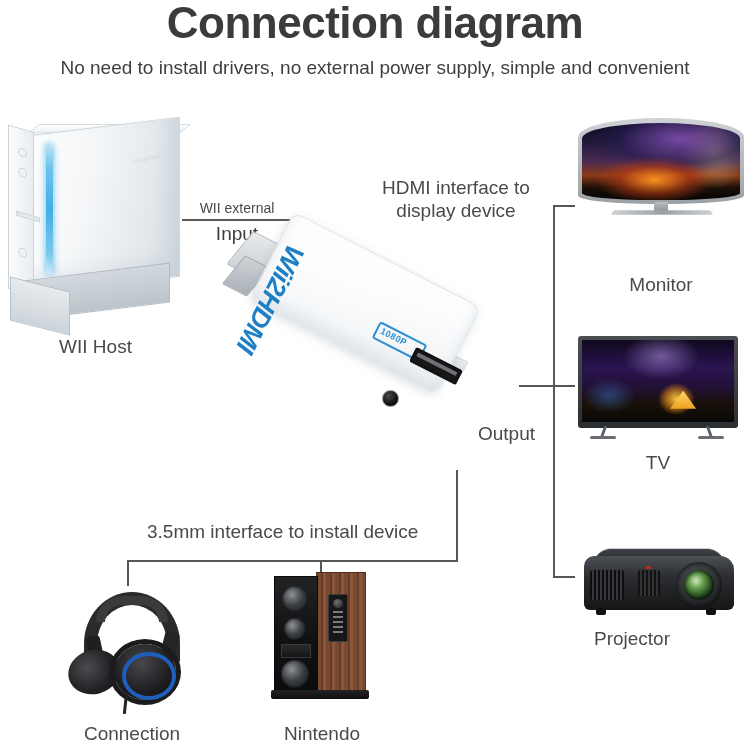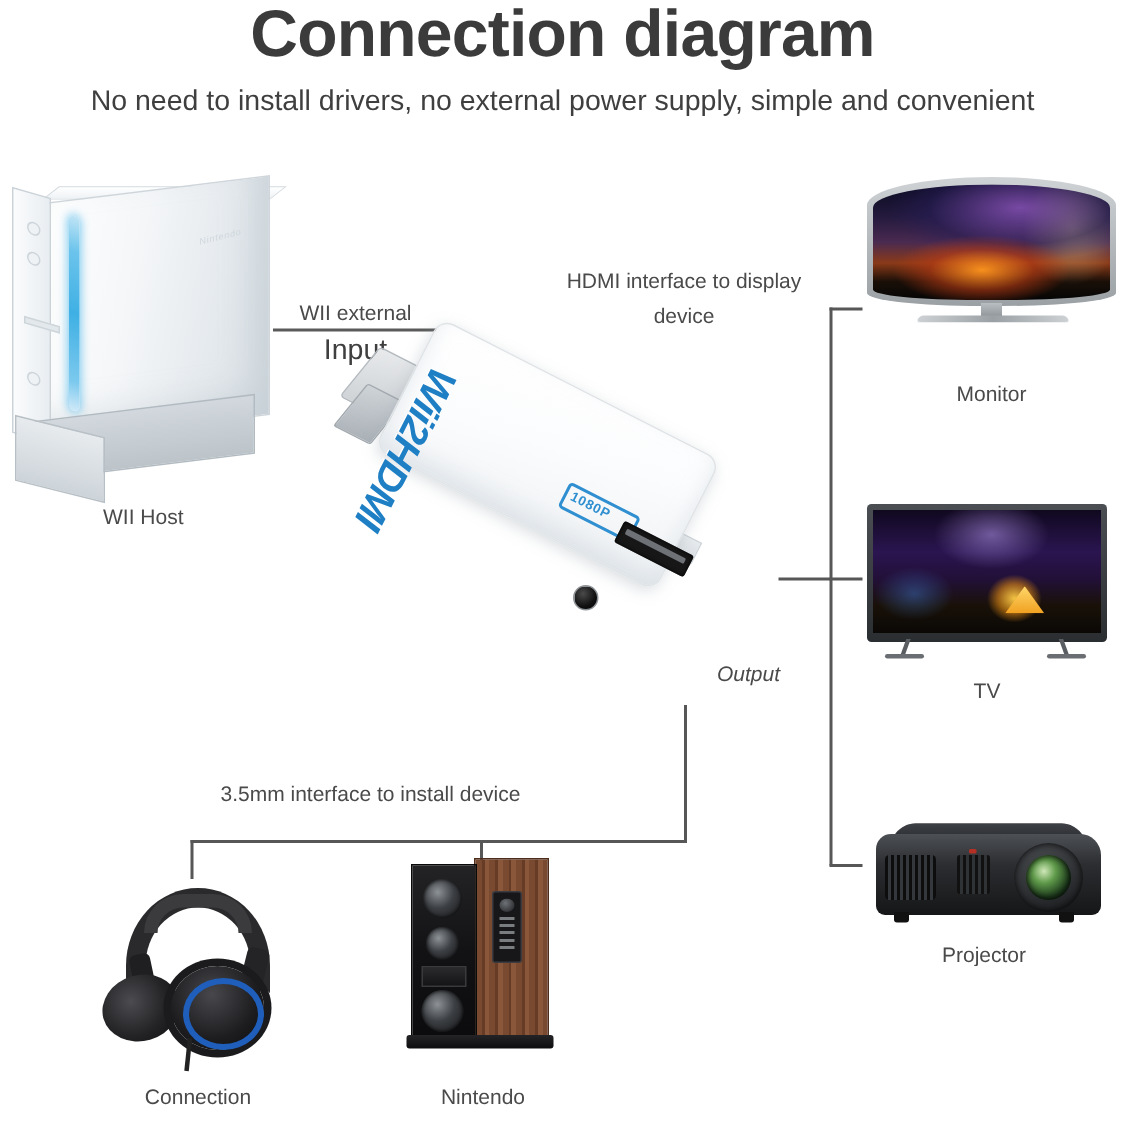--- a/index.html
+++ b/index.html
@@ -33,21 +33,21 @@
     width: 750px;
     text-align: center;
     font-size: 19px;
     color: #3f3f3f;
   }
 
   
   .caption {
     position: absolute;
     text-align: center;
-    font-size: 14px;
+    font-size: 19px;
     color: #4a4a4a;
     white-space: nowrap;
   }
 
   
   .line {
     position: absolute;
     background: #575757;
   }
   .hline { height: 1.5px; }
@@ -458,21 +458,21 @@
   <div class="adp-brand">Wii2HDMI</div>
   <div class="adp-badge">
     <span>1080P</span>
   </div>
   <div class="adp-hdmi"></div>
   <div class="adp-jack"></div>
 </div>
 
 <div class="caption" style="left:372px; top:176px; width:168px; text-align:center; line-height:23px; white-space:normal;">HDMI interface to display device</div>
 
-<div class="caption" style="left:478px; top:441px;font-style:italic;">Output</div>
+<div class="caption" style="left:478px; top:423px;">Output</div>
 
 <div class="caption" style="left:147px; top:521px;">3.5mm interface to install device</div>
 
 <div class="line vline" style="left:553px; top:205px; height:372px;"></div>
 
 <div class="line hline" style="left:553px; top:205px; width:22px;"></div>
 
 <div class="line hline" style="left:519px; top:385px; width:35px;"></div>
 
 <div class="line hline" style="left:553px; top:385px; width:22px;"></div>
@@ -484,21 +484,21 @@
 <div class="line vline" style="left:127px; top:560px; height:26px;"></div>
 <div class="line vline" style="left:320px; top:560px; height:16px;"></div>
 
 <div id="monitor">
   <div class="mon-frame">
     <div class="mon-screen"></div>
   </div>
   <div class="mon-stand-neck"></div>
   <div class="mon-stand-base"></div>
 </div>
-<div class="caption" style="left:578px; top:254px; width:166px;">Monitor</div>
+<div class="caption" style="left:578px; top:274px; width:166px;">Monitor</div>
 
 <div id="tv">
   <div class="tv-frame">
     <div class="tv-screen">
       <div class="tv-tent"></div>
     </div>
   </div>
   <div class="tv-leg l"></div>
   <div class="tv-leg r"></div>
   <div class="tv-foot l"></div>
@@ -511,21 +511,21 @@
   <div class="prj-body"></div>
   <div class="prj-vent"></div>
   <div class="prj-vent2"></div>
   <div class="prj-led"></div>
   <div class="prj-lens-ring">
     <div class="prj-lens-glass"></div>
   </div>
   <div class="prj-foot l"></div>
   <div class="prj-foot r"></div>
 </div>
-<div class="caption" style="left:576px; top:628px; width:160px;">Projector</div>
+<div class="caption" style="left:552px; top:628px; width:160px;">Projector</div>
 
 <div id="headphones">
   <div class="hp-band"></div>
   <div class="hp-band-pad"></div>
   <div class="hp-fork-l"></div>
   <div class="hp-fork-r"></div>
   <div class="hp-cup-l"></div>
   <div class="hp-cup-r"></div>
   <div class="hp-ring"></div>
   <div class="hp-cable"></div>

